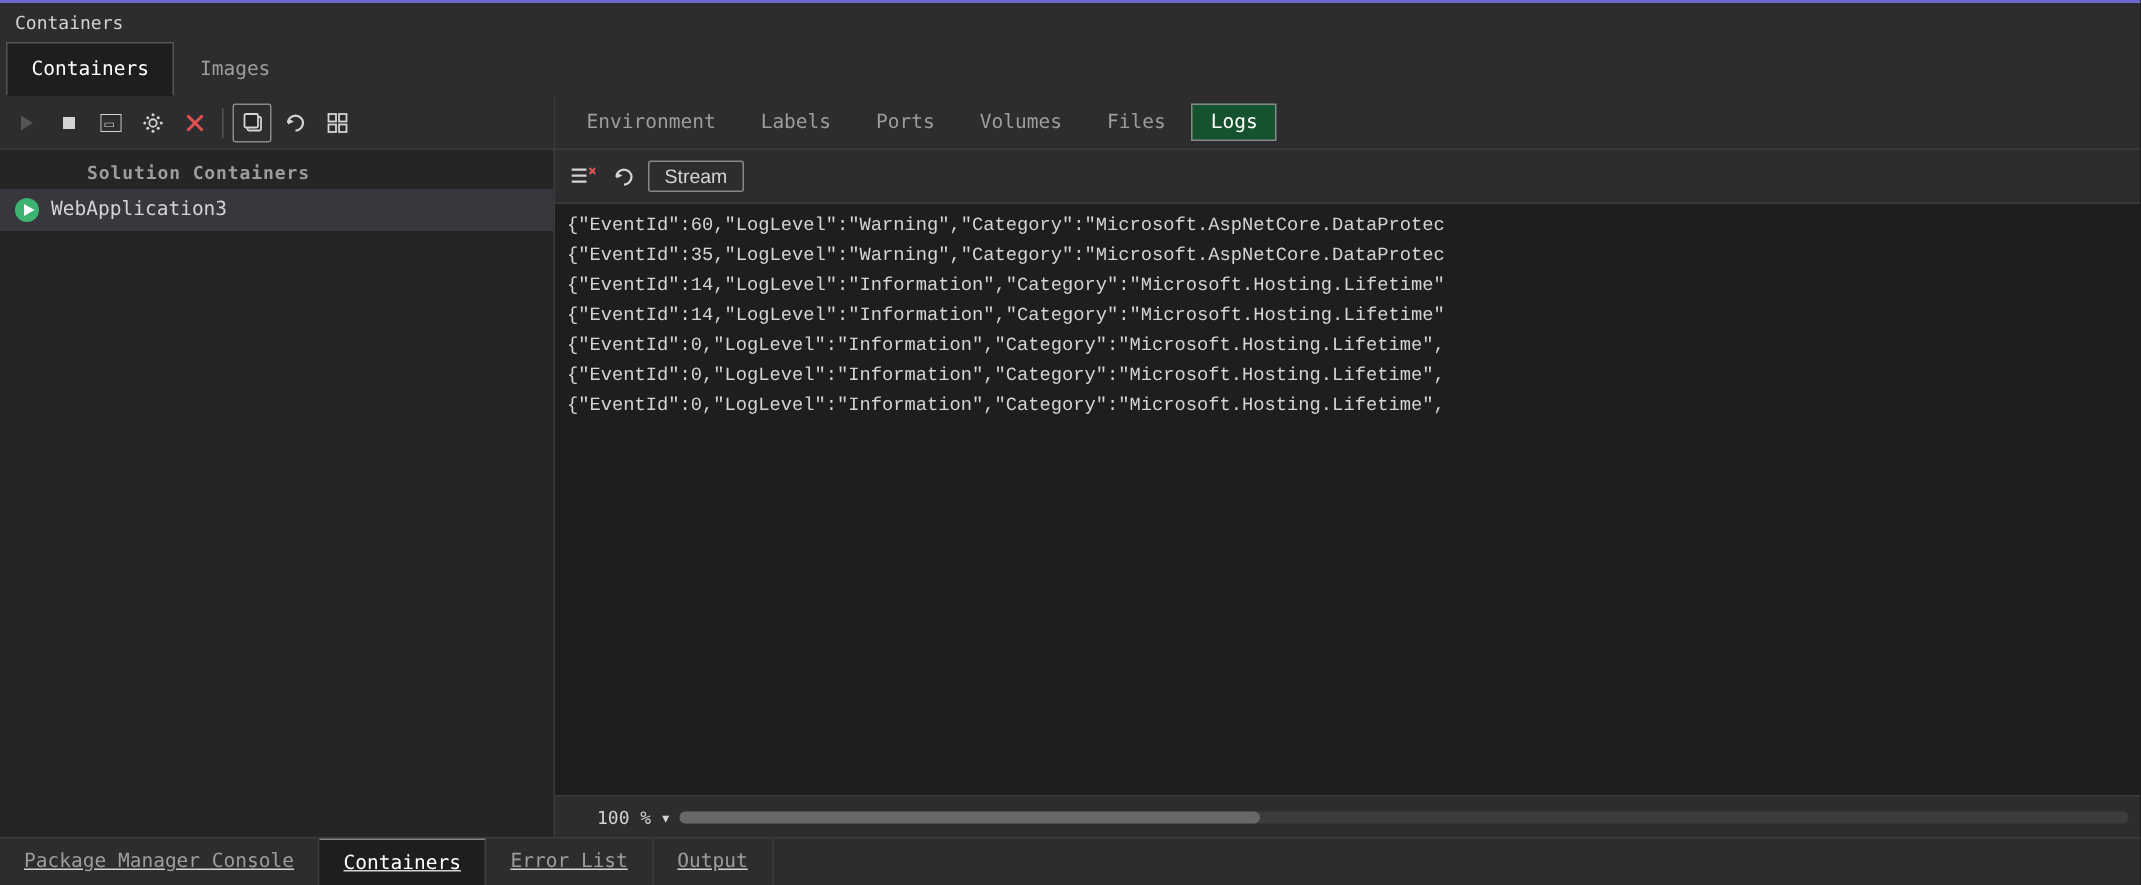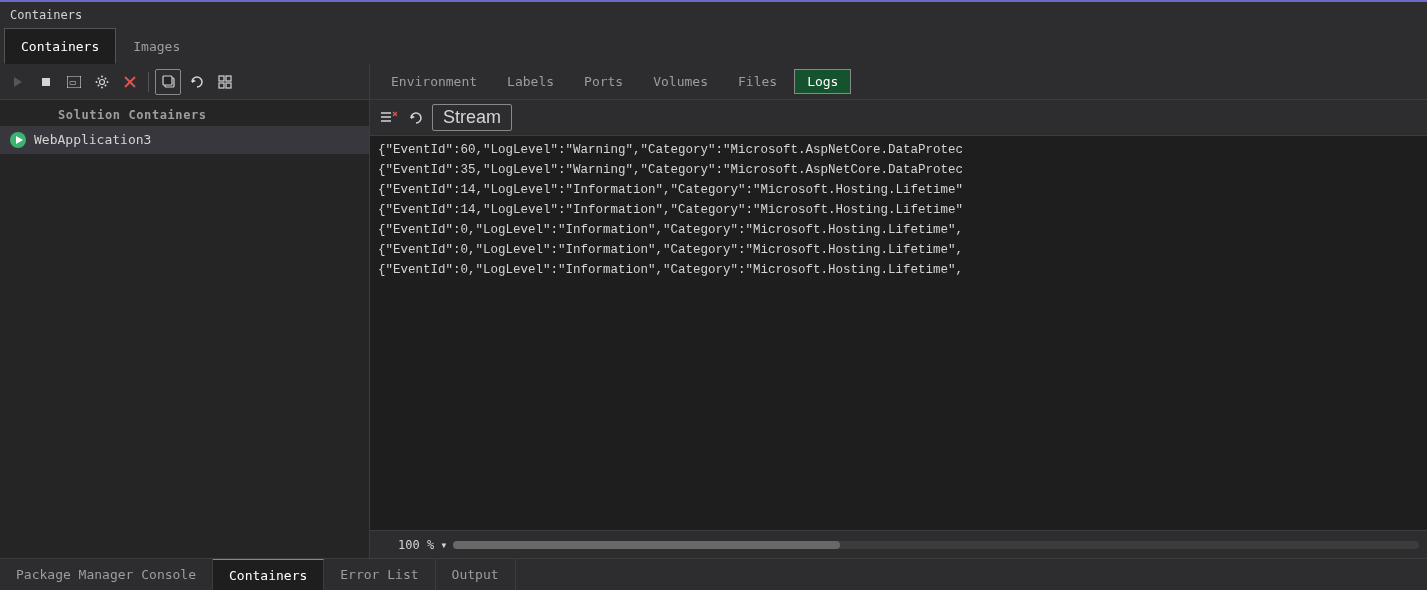--- a/index.html
+++ b/index.html
@@ -208,21 +208,21 @@
       padding: 3px;
       border-radius: 2px;
     }
 
     .stream-btn {
       padding: 2px 10px;
       border: 1px solid #888;
       background: transparent;
       color: #d4d4d4;
       cursor: pointer;
-      font-size: 18px;
+      font-size: 13px;
       border-radius: 2px;
     }
 
     
     .log-content {
       flex: 1;
       overflow: hidden;
       padding: 4px 8px;
       font-family: Consolas, 'Courier New', monospace;
       font-size: 12.5px;
@@ -274,20 +274,21 @@
     }
 
     
     .bottom-tabs {
       display: flex;
       align-items: center;
       background: #2d2d30;
       height: 32px;
       border-top: 1px solid #3c3c3c;
       flex-shrink: 0;
+      text-decoration: underline;
     }
 
     .bottom-tab {
       padding: 6px 16px;
       color: #9d9d9d;
       cursor: pointer;
       font-size: 13px;
       border-right: 1px solid #3c3c3c;
       height: 100%;
       display: flex;

